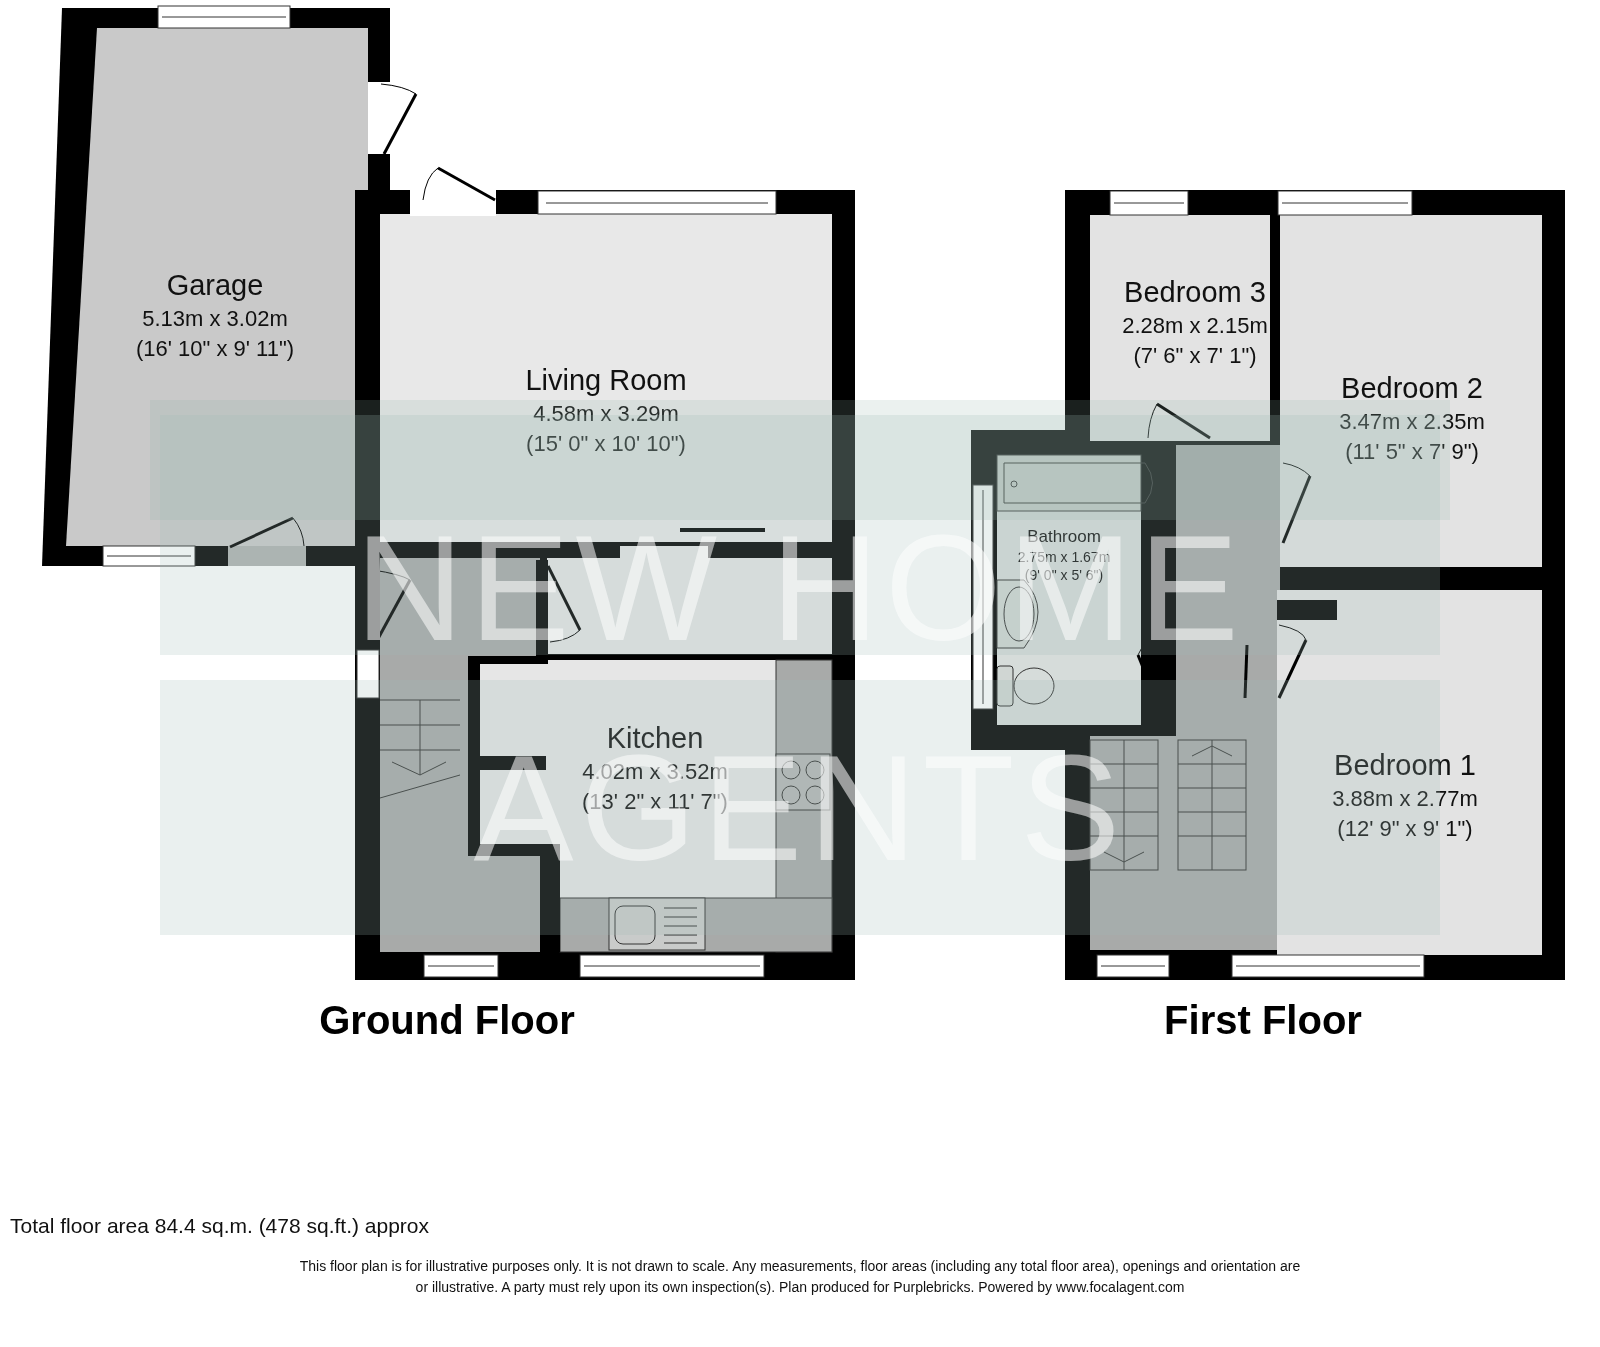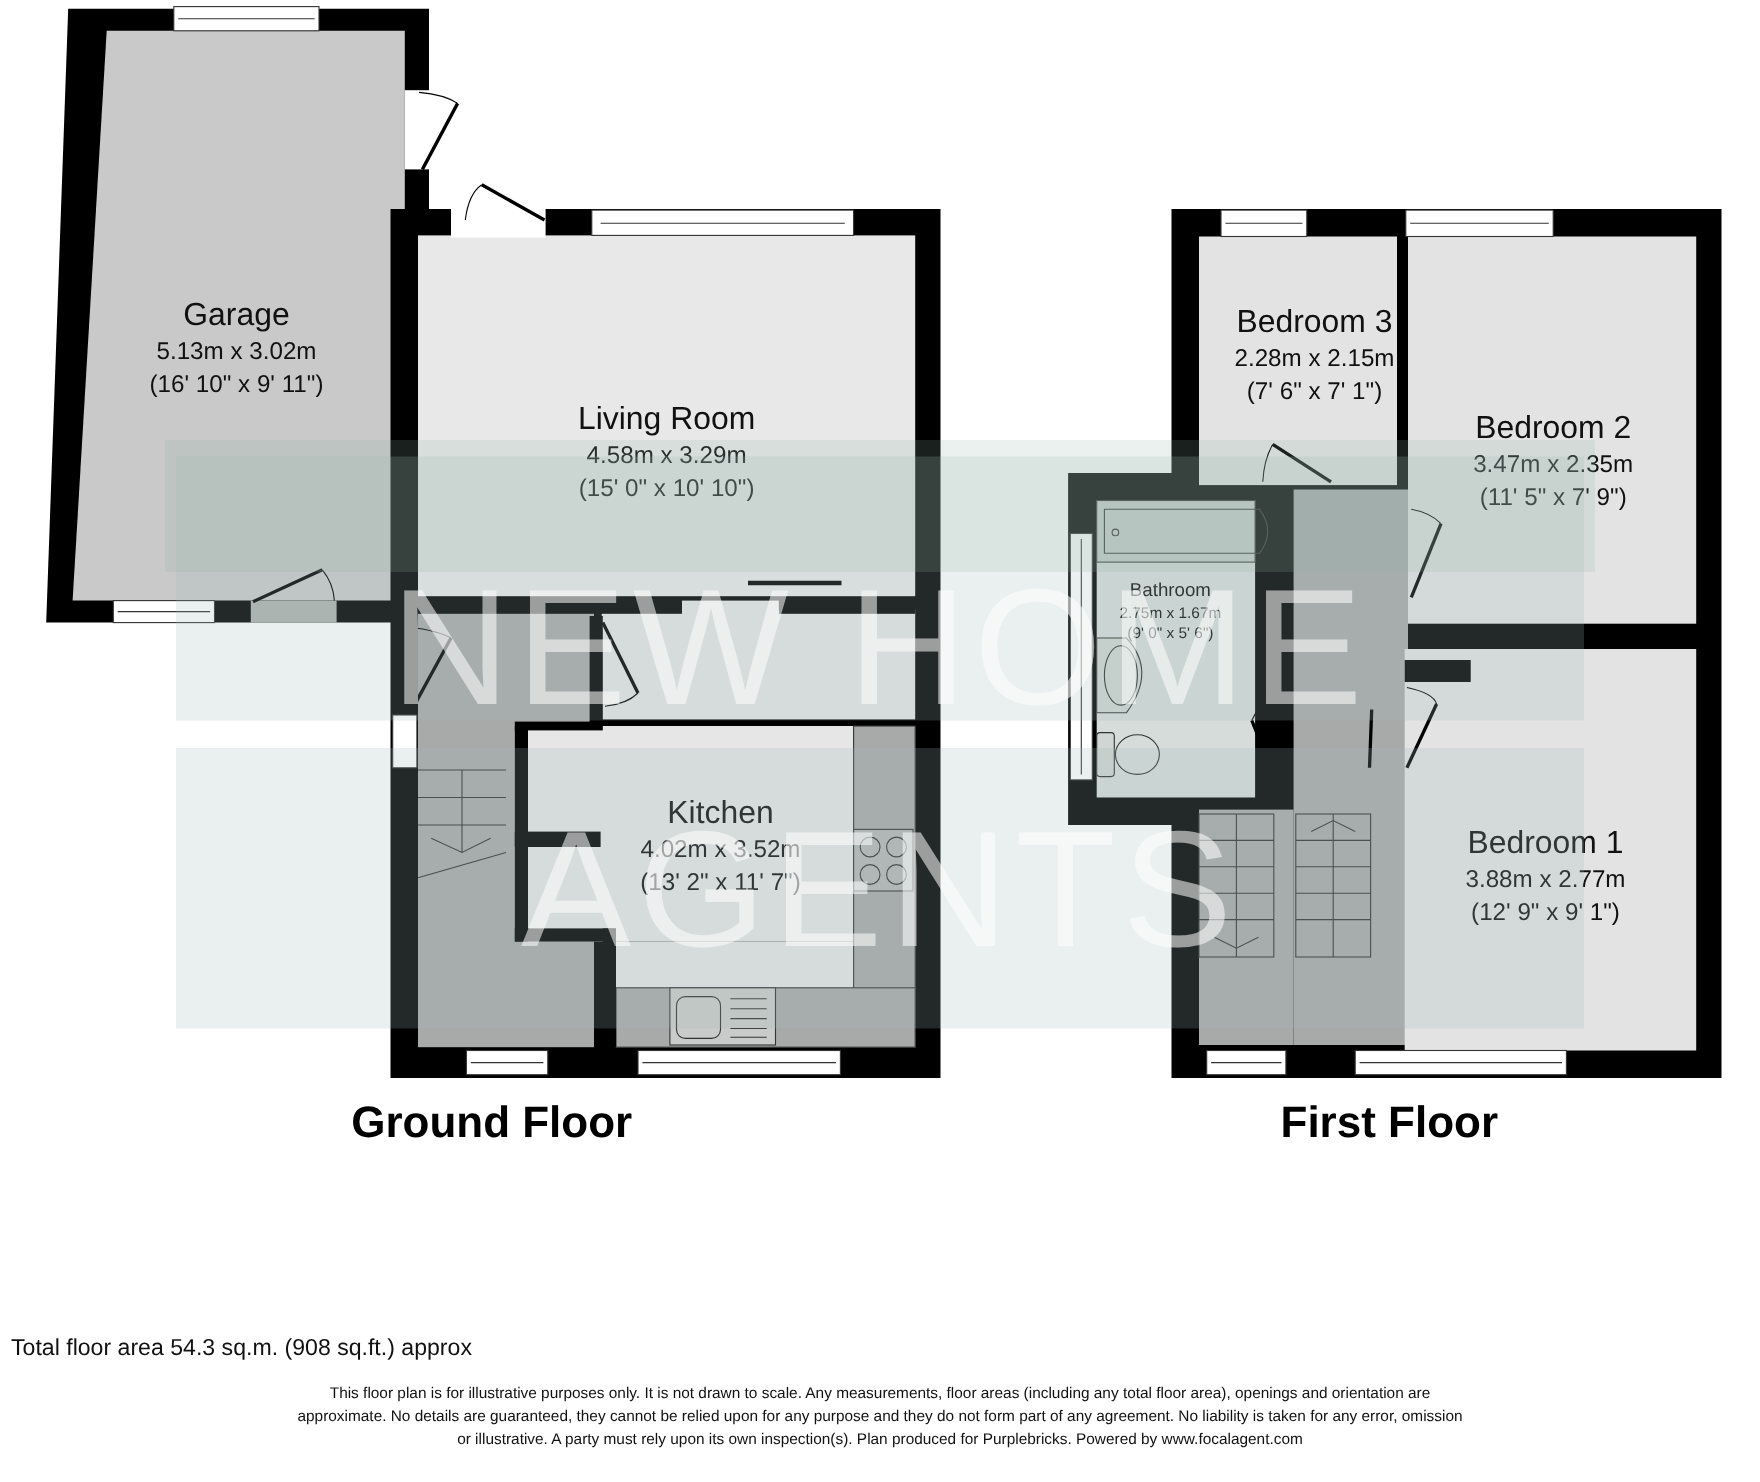--- a/index.html
+++ b/index.html
@@ -224,19 +224,18 @@
 
   <g>
     <rect x="150" y="400" width="1300" height="120" fill="#8fb0a9" opacity="0.18"></rect>
     <rect x="160" y="415" width="1280" height="240" fill="#9fbcb5" opacity="0.22"></rect>
     <rect x="160" y="680" width="1280" height="255" fill="#9fbcb5" opacity="0.22"></rect>
     <text class="wm" x="800" y="640" text-anchor="middle">NEW HOME</text>
     <text class="wm" x="800" y="860" text-anchor="middle">AGENTS</text>
   </g>
 </svg>
 
-<div class="total-area">Total floor area 54.3 sq.m. (908 sq.ft.) approx</div>
+<div class="total-area">Total floor area 84.4 sq.m. (478 sq.ft.) approx</div>
 
 <div class="disclaimer">
   <div>This floor plan is for illustrative purposes only. It is not drawn to scale. Any measurements, floor areas (including any total floor area), openings and orientation are</div>
-  <div>approximate. No details are guaranteed, they cannot be relied upon for any purpose and they do not form part of any agreement. No liability is taken for any error, omission</div>
   <div>or illustrative. A party must rely upon its own inspection(s). Plan produced for Purplebricks. Powered by www.focalagent.com</div>
 </div>
 
 </body></html>

